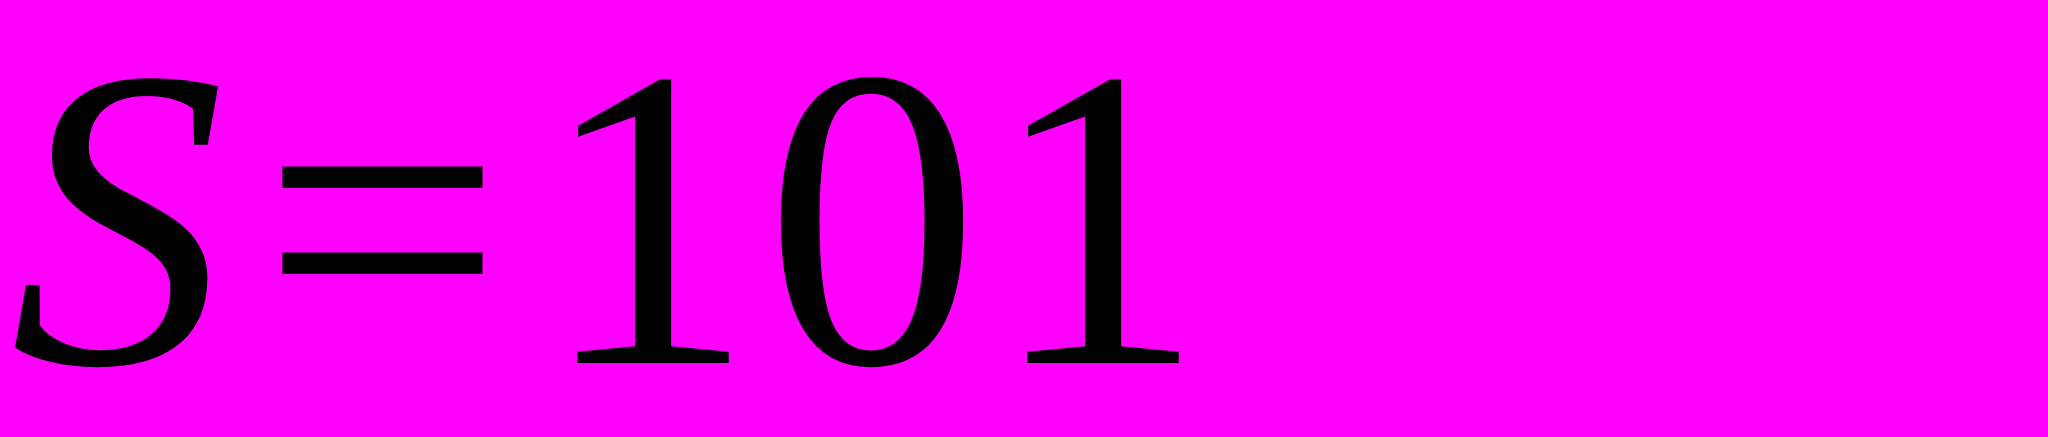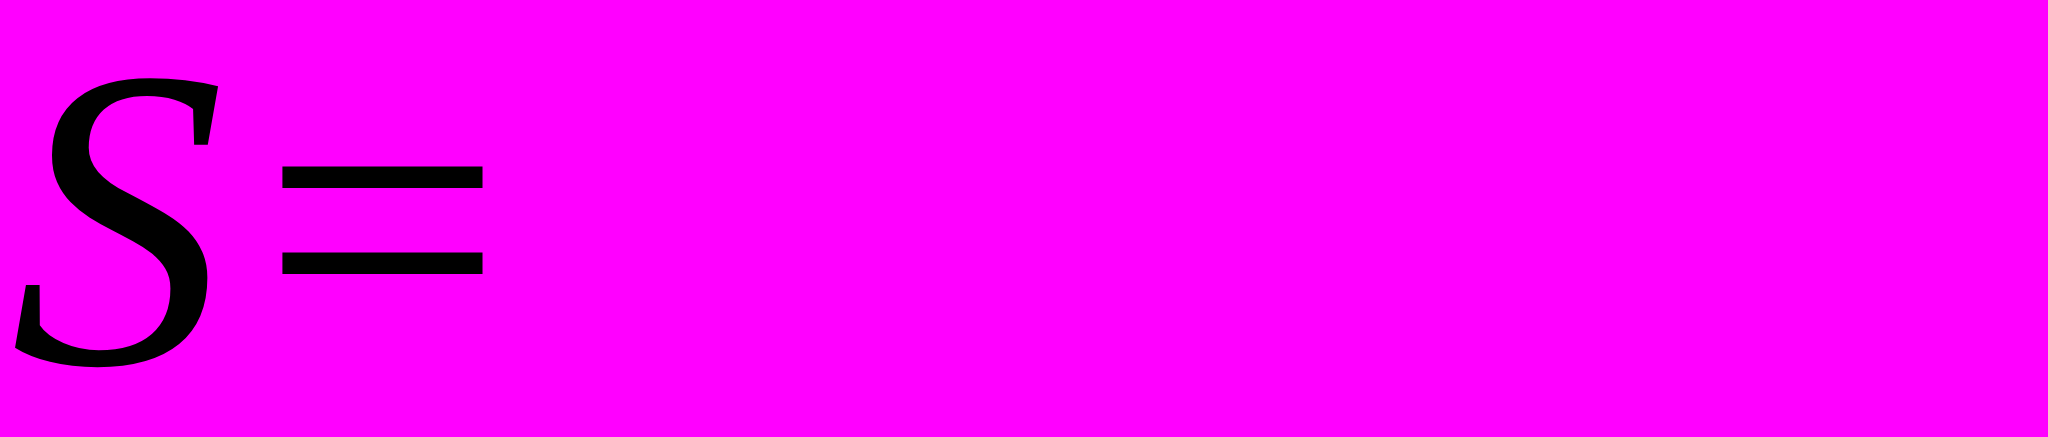--- a/index.html
+++ b/index.html
@@ -46,14 +46,15 @@
     font-style: normal;
   }
 </style>
 </head>
 <body>
 
 <div id="canvas">
   <div id="equation">
     <span class="var">S</span>
     <span class="op">=</span>
+    <span class="num">101</span>
   </div>
 </div>
 
 </body></html>

